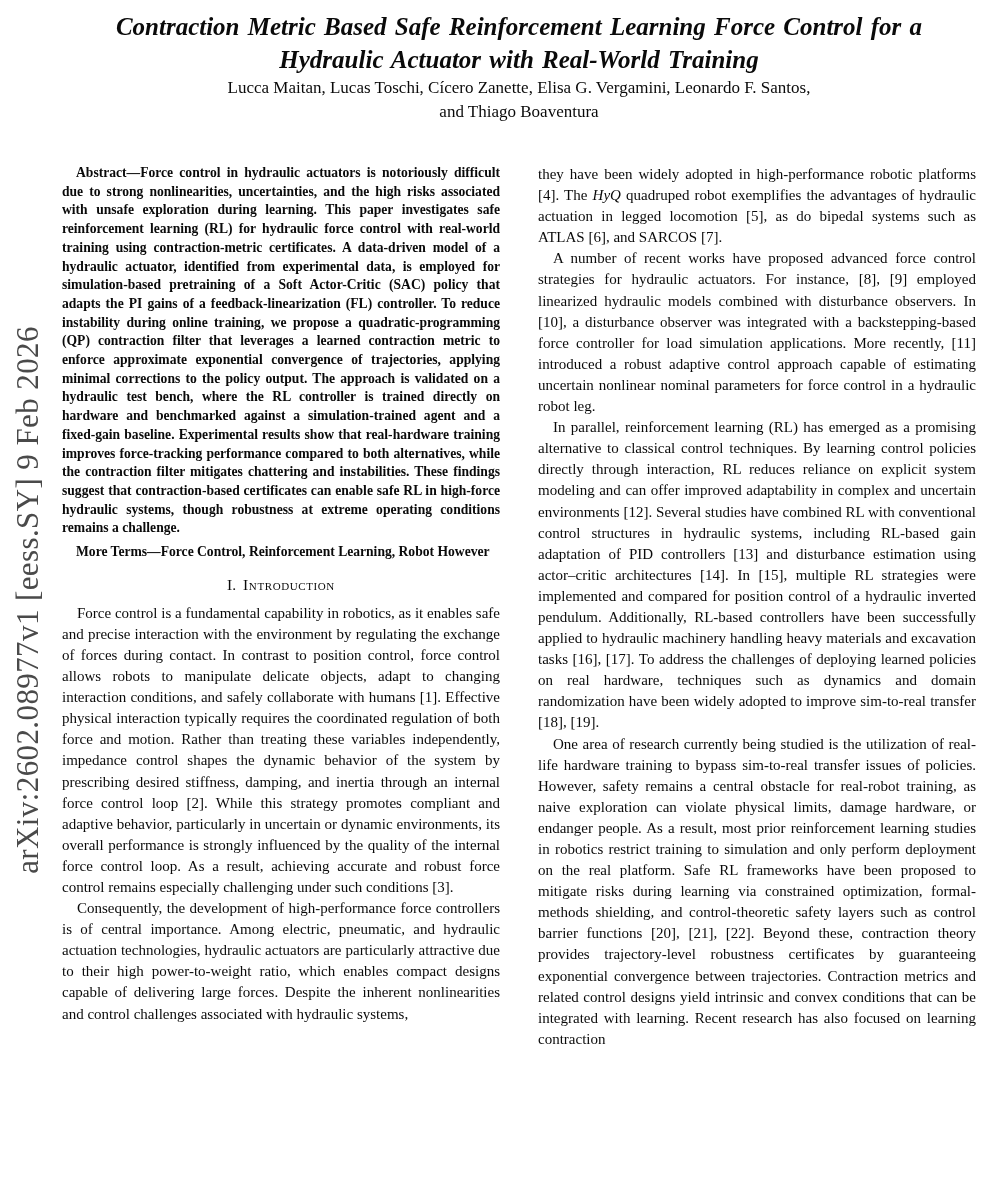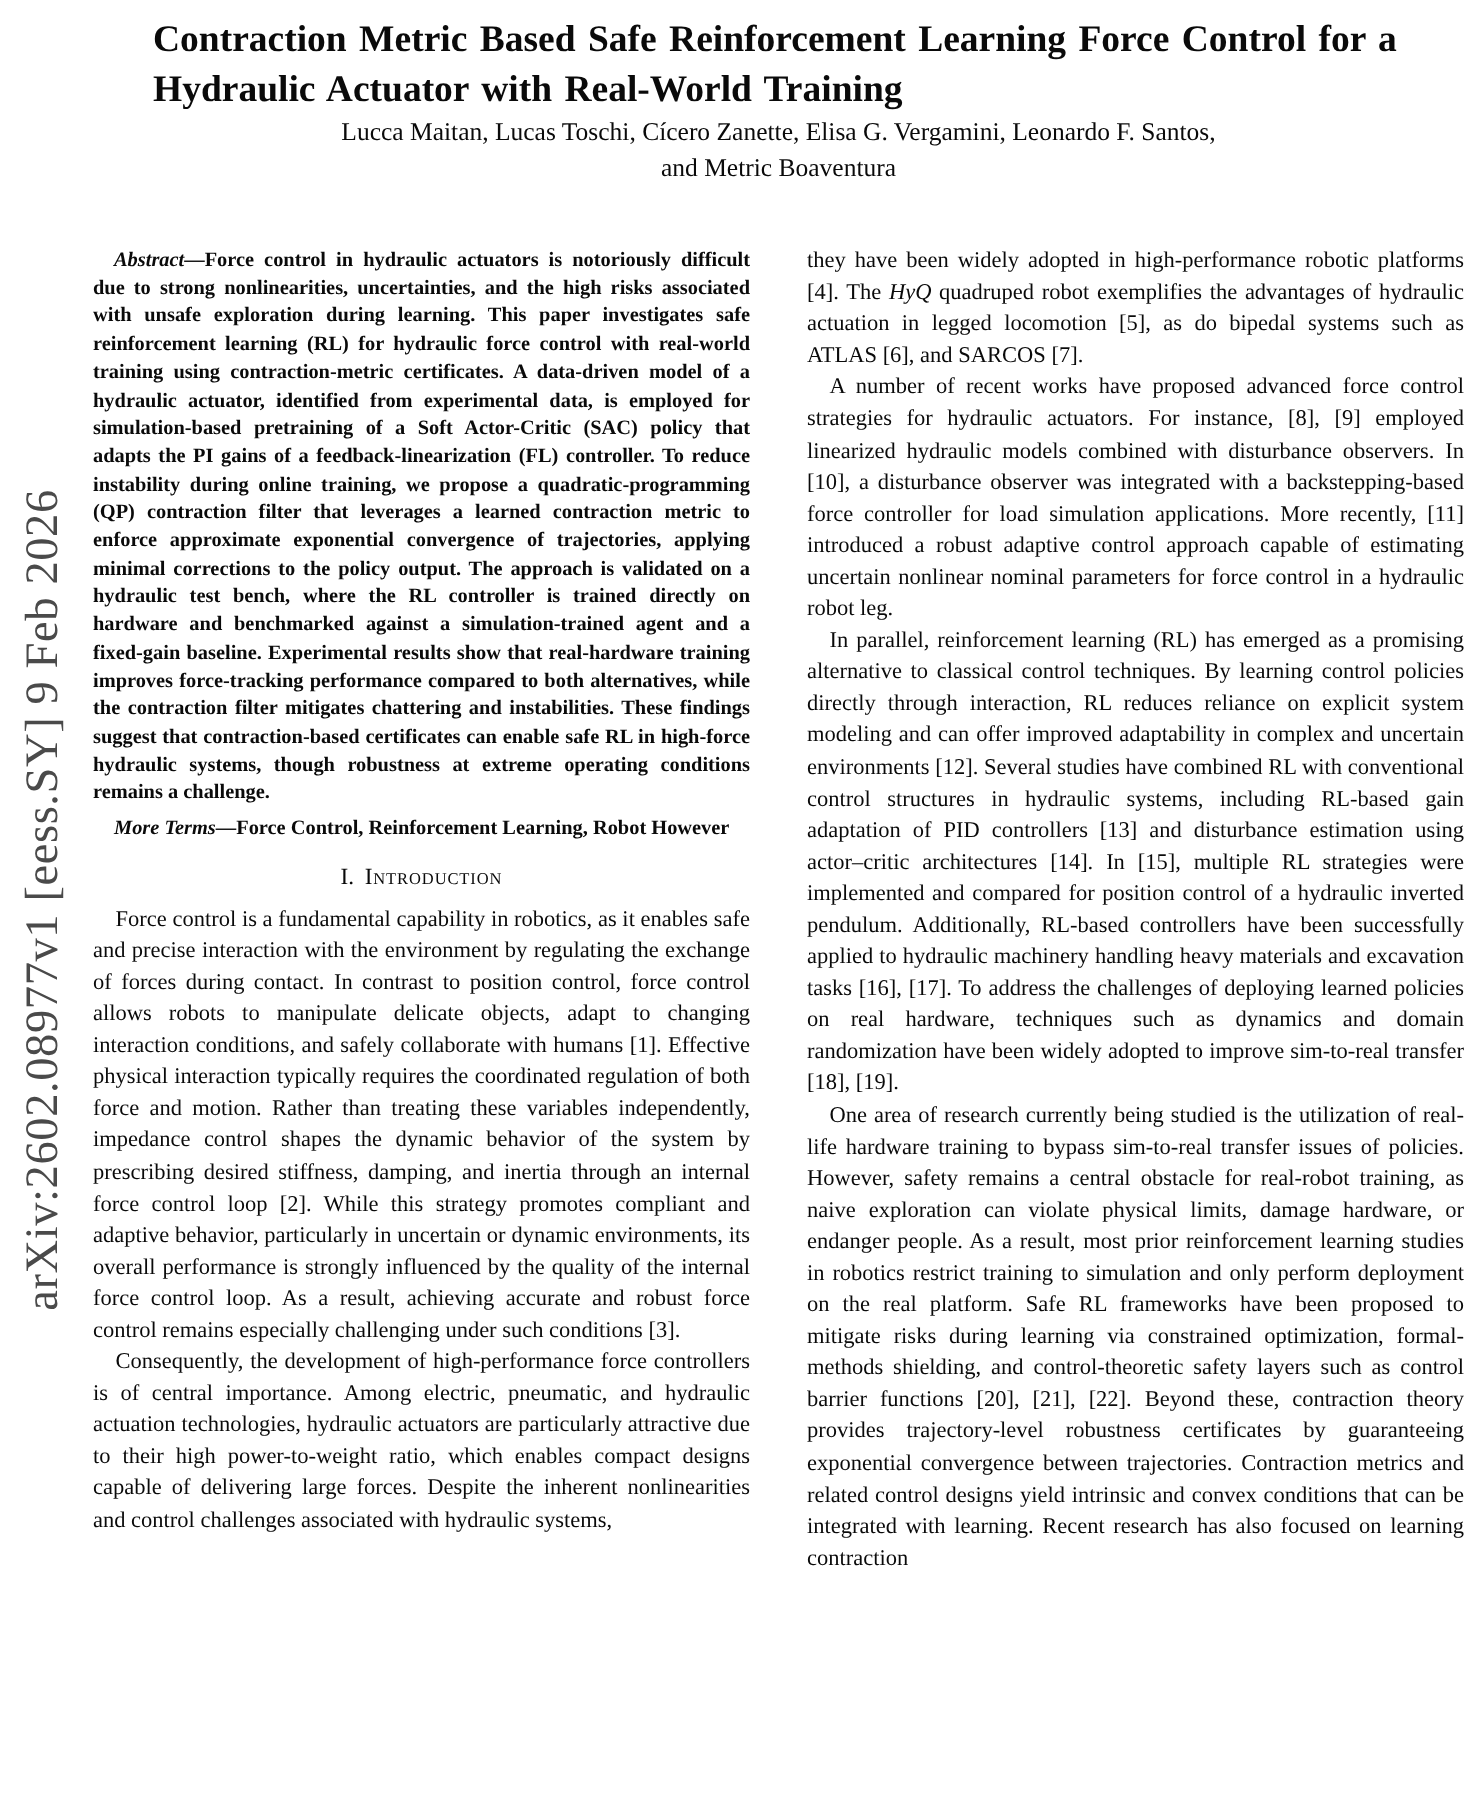--- a/index.html
+++ b/index.html
@@ -19,25 +19,27 @@
   .watermark {
     position: absolute;
     top: 600px; left: 28px;
     transform: translate(-50%, -50%) rotate(-90deg);
     white-space: nowrap;
     font-size: 31px;
     color: #4a4a4a;
     letter-spacing: 0.4px;
   }
   .title {
+    text-align: center;
     font-size: 25px;
     font-weight: bold;
     line-height: 33px;
     padding: 0 40px;
     word-spacing: 2px;
+    font-style: italic;
   }
   .authors {
     text-align: center;
     font-size: 17px;
     line-height: 24px;
   }
   .columns {
     margin-top: 40px;
     display: flex;
     gap: 38px;
@@ -45,21 +47,21 @@
   .col { width: 438px; flex: 0 0 auto; }
   .abstract, .index-terms {
     font-weight: bold;
     font-size: 13.6px;
     line-height: 18.7px;
     text-align: justify;
     text-indent: 14px;
     hyphens: auto;
   }
   .index-terms { margin-top: 5px; }
-  .ital-label { font-style: italic; }
+  .ital-label { }
   .section-heading {
     text-align: center;
     font-weight: normal;
     font-size: 15.5px;
     margin: 14px 0 9px 0;
   }
   .section-heading .sc {
     font-variant: small-caps;
     margin-left: 7px;
     letter-spacing: 0.6px;
@@ -79,21 +81,21 @@
 <body>
 
 <div class="page">
 
   <div class="watermark">arXiv:2602.08977v1 [eess.SY] 9 Feb 2026</div>
 
   <h1 class="title">Contraction Metric Based Safe Reinforcement Learning Force Control for a Hydraulic Actuator with Real-World Training</h1>
 
   <div class="authors">
     <div>Lucca Maitan, Lucas Toschi, Cícero Zanette, Elisa G. Vergamini, Leonardo F. Santos,</div>
-    <div>and Metric Boaventura</div>
+    <div>and Thiago Boaventura</div>
   </div>
 
   <div class="columns">
 
     <div class="col">
       <p class="abstract"><span class="ital-label">Abstract</span><span>—</span><span>Force control in hydraulic actuators is notoriously difficult due to strong nonlinearities, uncertainties, and the high risks associated with unsafe exploration during learning. This paper investigates safe reinforcement learning (RL) for hydraulic force control with real-world training using contraction-metric certificates. A data-driven model of a hydraulic actuator, identified from experimental data, is employed for simulation-based pretraining of a Soft Actor-Critic (SAC) policy that adapts the PI gains of a feedback-linearization (FL) controller. To reduce instability during online training, we propose a quadratic-programming (QP) contraction filter that leverages a learned contraction metric to enforce approximate exponential convergence of trajectories, applying minimal corrections to the policy output. The approach is validated on a hydraulic test bench, where the RL controller is trained directly on hardware and benchmarked against a simulation-trained agent and a fixed-gain baseline. Experimental results show that real-hardware training improves force-tracking performance compared to both alternatives, while the contraction filter mitigates chattering and instabilities. These findings suggest that contraction-based certificates can enable safe RL in high-force hydraulic systems, though robustness at extreme operating conditions remains a challenge.</span></p>
 
       <p class="index-terms"><span class="ital-label">More Terms</span><span>—</span><span>Force Control, Reinforcement Learning, Robot However</span></p>
 
       <h2 class="section-heading"><span>I.</span><span class="sc">Introduction</span></h2>

